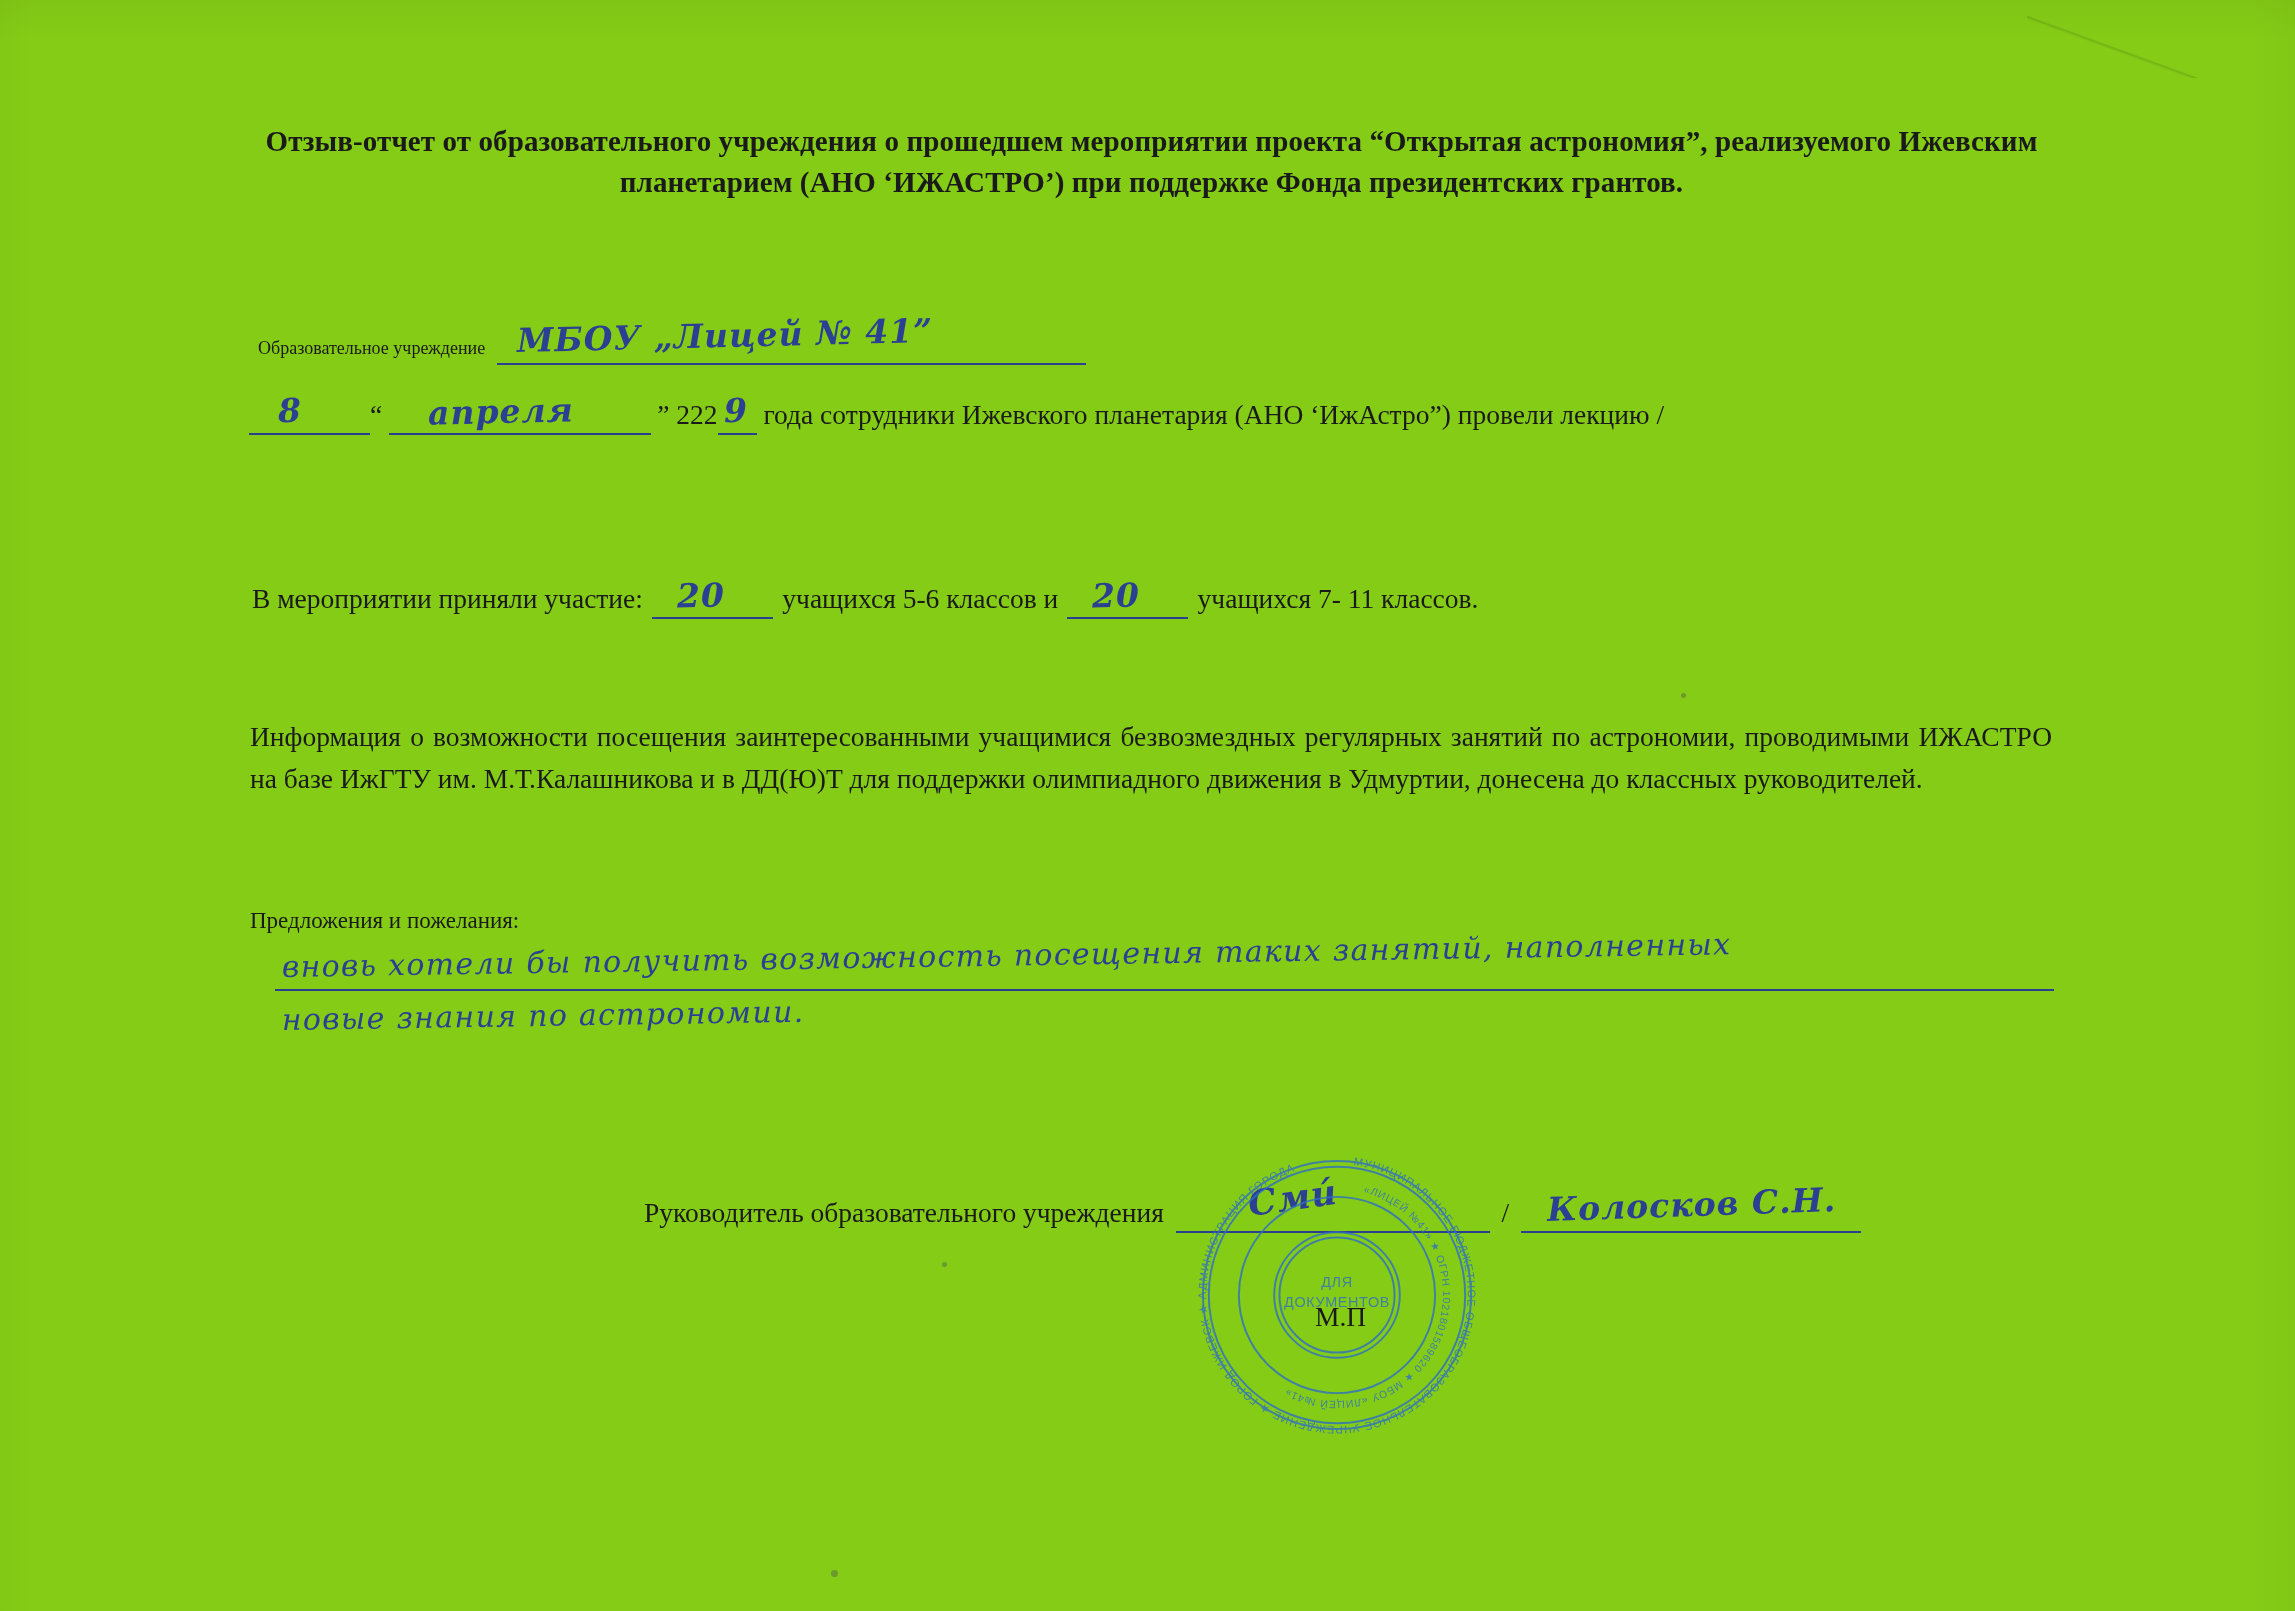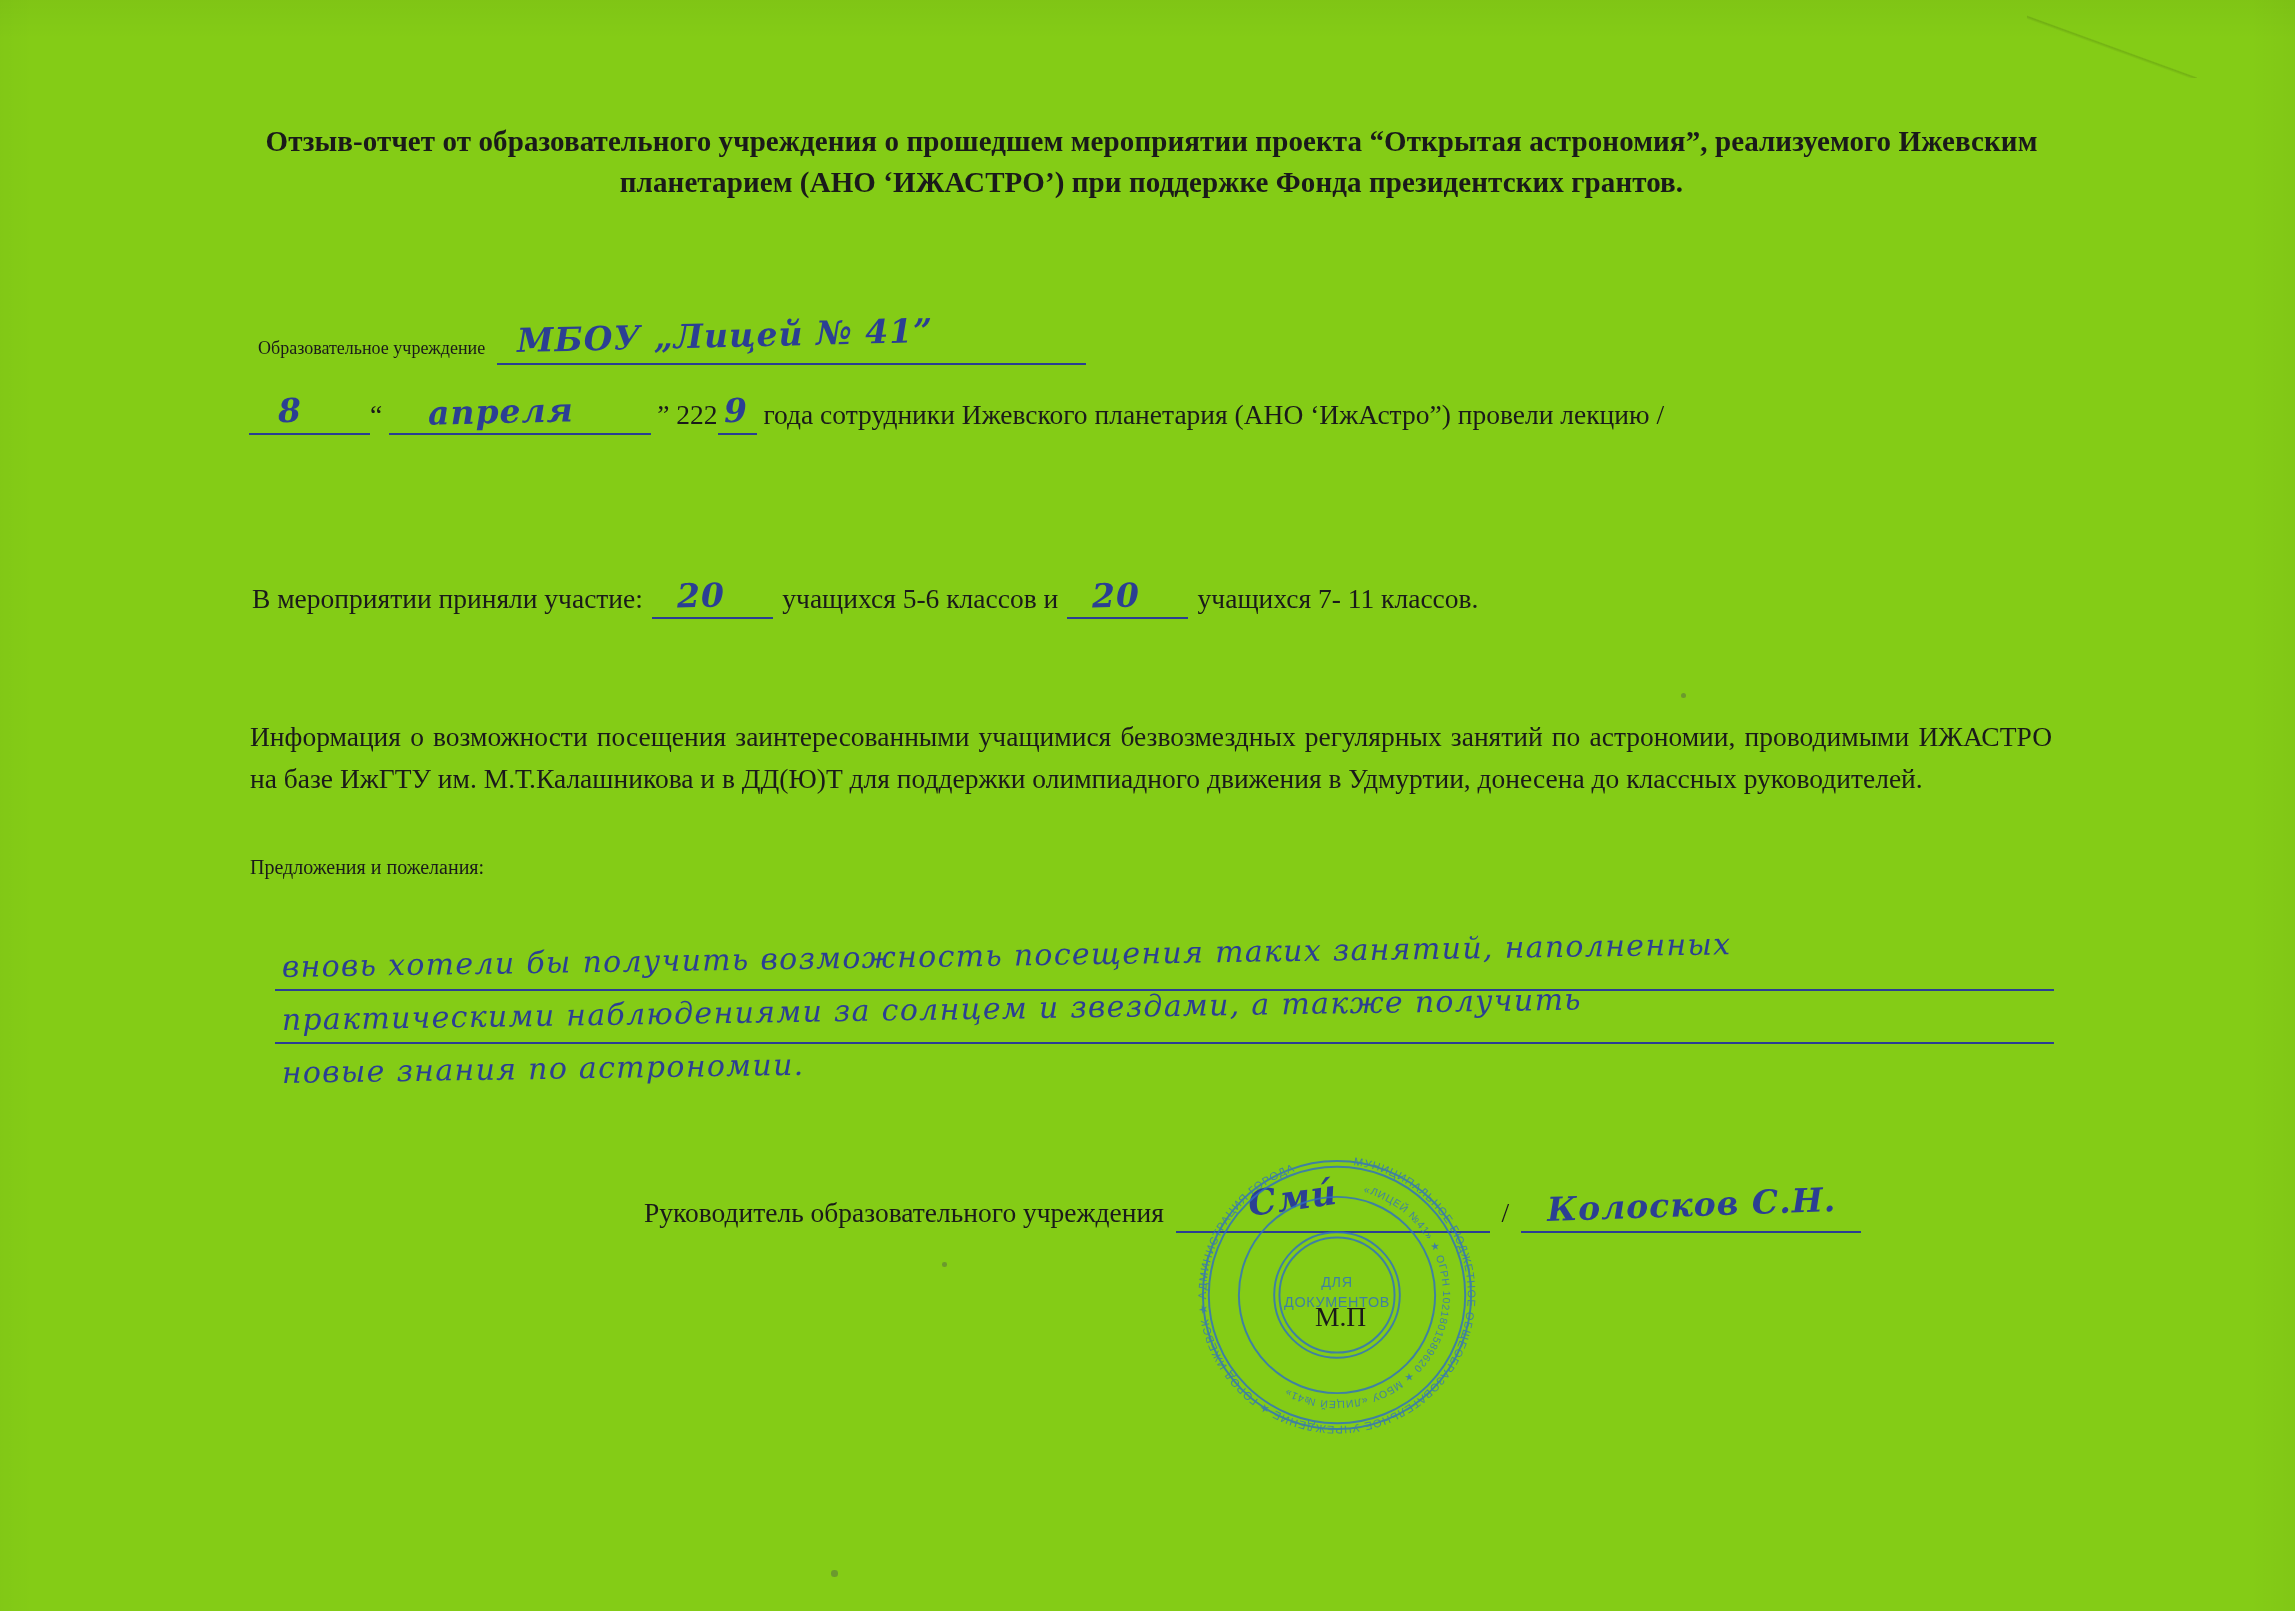--- a/index.html
+++ b/index.html
@@ -123,22 +123,22 @@
     line-height: 1.52;
     text-align: justify;
   }
   #info-para {
     left: 250px;
     top: 716px;
     width: 1802px;
   }
   #suggest-label {
     left: 250px;
-    top: 856px;
-    font-size: 20px;
+    top: 908px;
+    font-size: 23px;
   }
 
   
   .hand-block {
     position: absolute;
     left: 275px;
     top: 938px;
     width: 1779px;
   }
   .hand-line {
@@ -240,23 +240,20 @@
       <span>В мероприятии приняли участие:</span><span class="fill-line" id="p1"><span class="hand hand-mid">20</span></span><span>учащихся 5-6 классов и</span><span class="fill-line" id="p2"><span class="hand hand-mid">20</span></span><span>учащихся 7- 11 классов.</span>
     </div>
 
     <div class="para" id="info-para">Информация о возможности посещения заинтересованными учащимися безвозмездных регулярных занятий по астрономии, проводимыми ИЖАСТРО на базе ИжГТУ им. М.Т.Калашникова и в ДД(Ю)Т для поддержки олимпиадного движения в Удмуртии, донесена до классных руководителей.</div>
 
     <div class="row" id="suggest-label">Предложения и пожелания:</div>
 
     <div class="hand-block">
       <div class="hand-line">
           <span>вновь хотели бы получить возможность посещения таких занятий, наполненных</span>
-        </div>
-      <div class="hand-line">
-          <span>практическими наблюдениями за солнцем и звездами, а также получить</span>
         </div>
       <div class="hand-line last">
           <span>новые знания по астрономии.</span>
         </div>
     </div>
 
     <div class="row body-text" id="signature-row">
       <span>Руководитель образовательного учреждения</span><span class="fill-line" id="sign-line"><span class="hand">Сми́</span></span><span id="sign-slash">/</span><span class="fill-line" id="sign-name"><span class="hand">Колосков С.Н.</span></span>
     </div>
 

